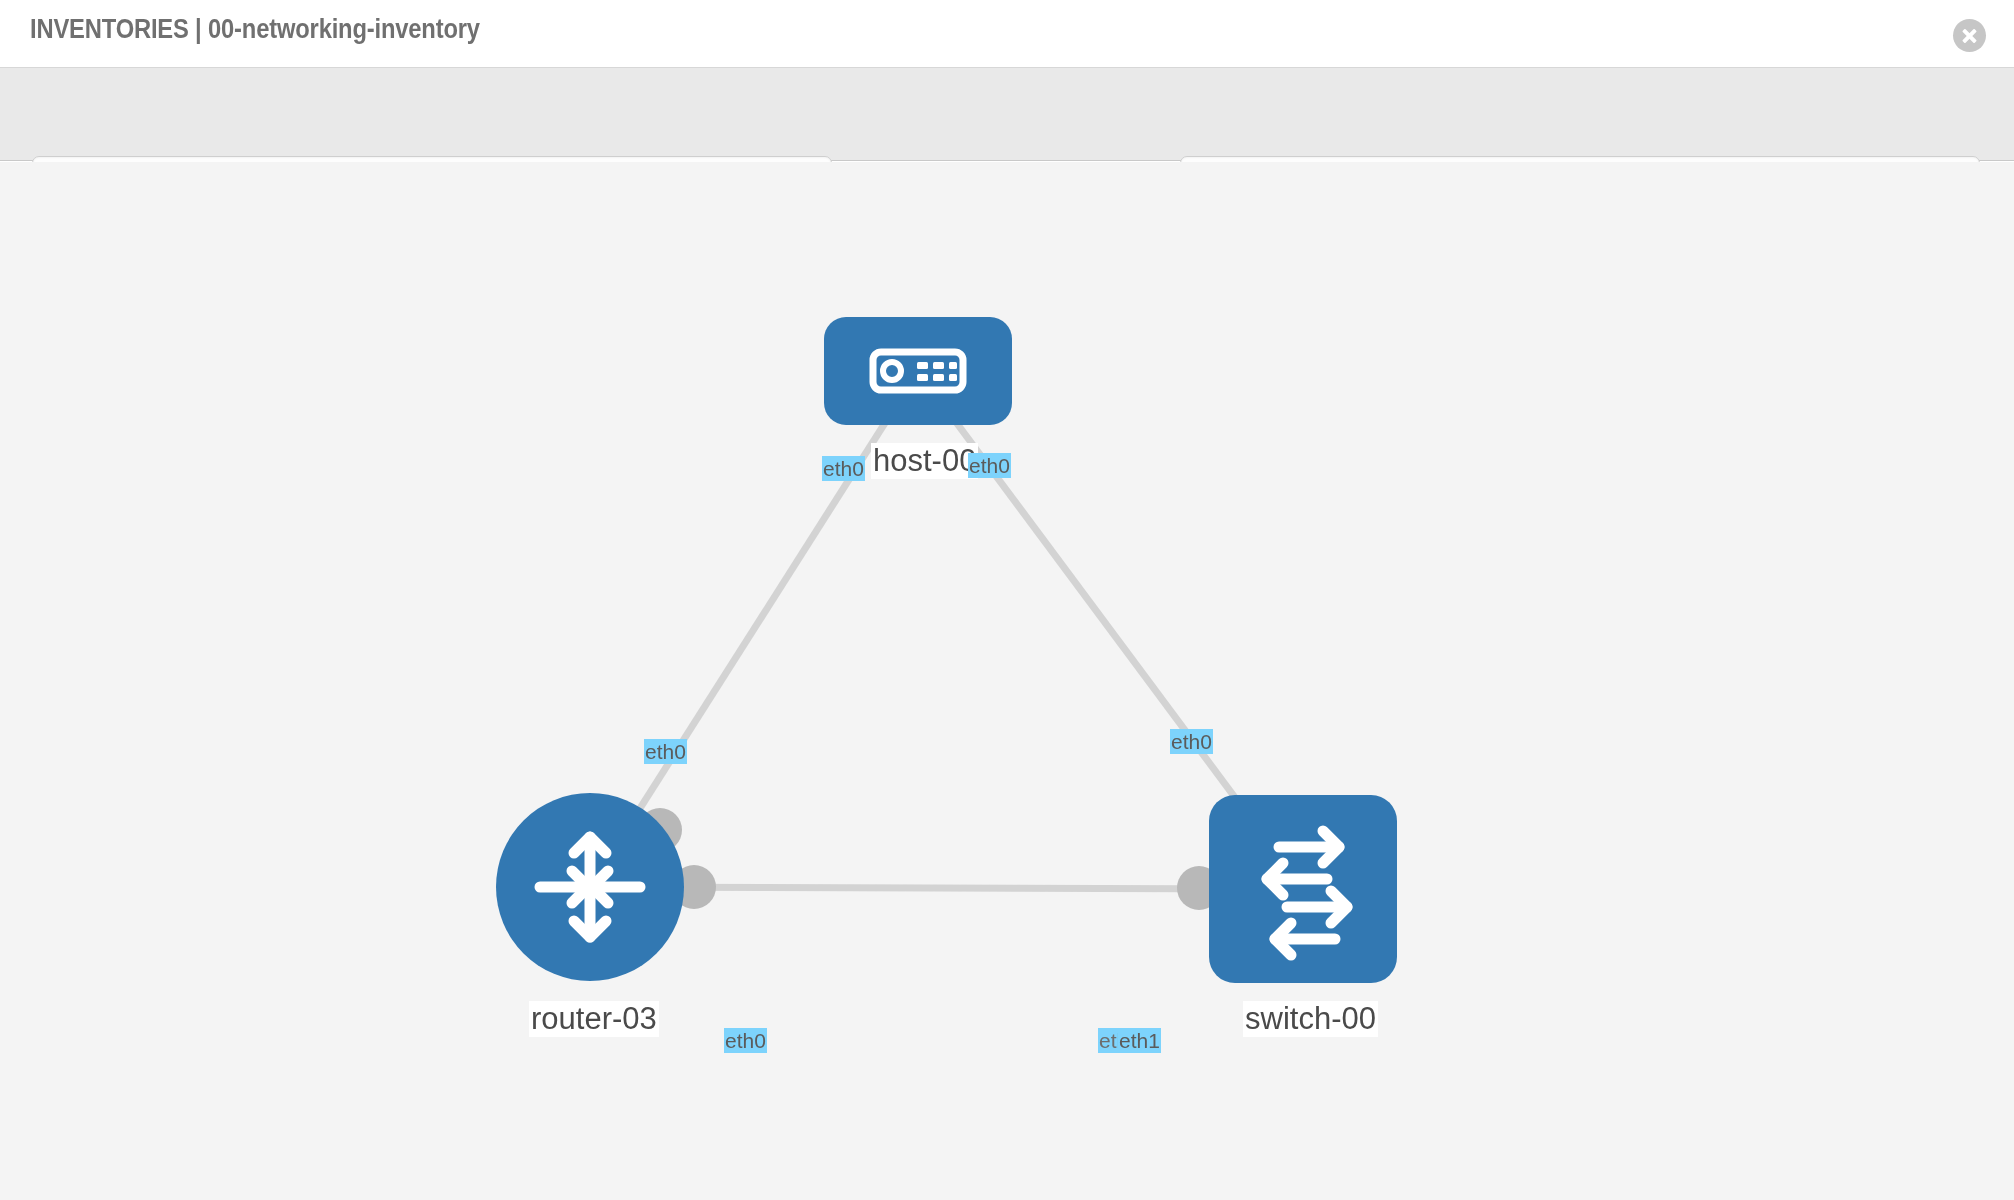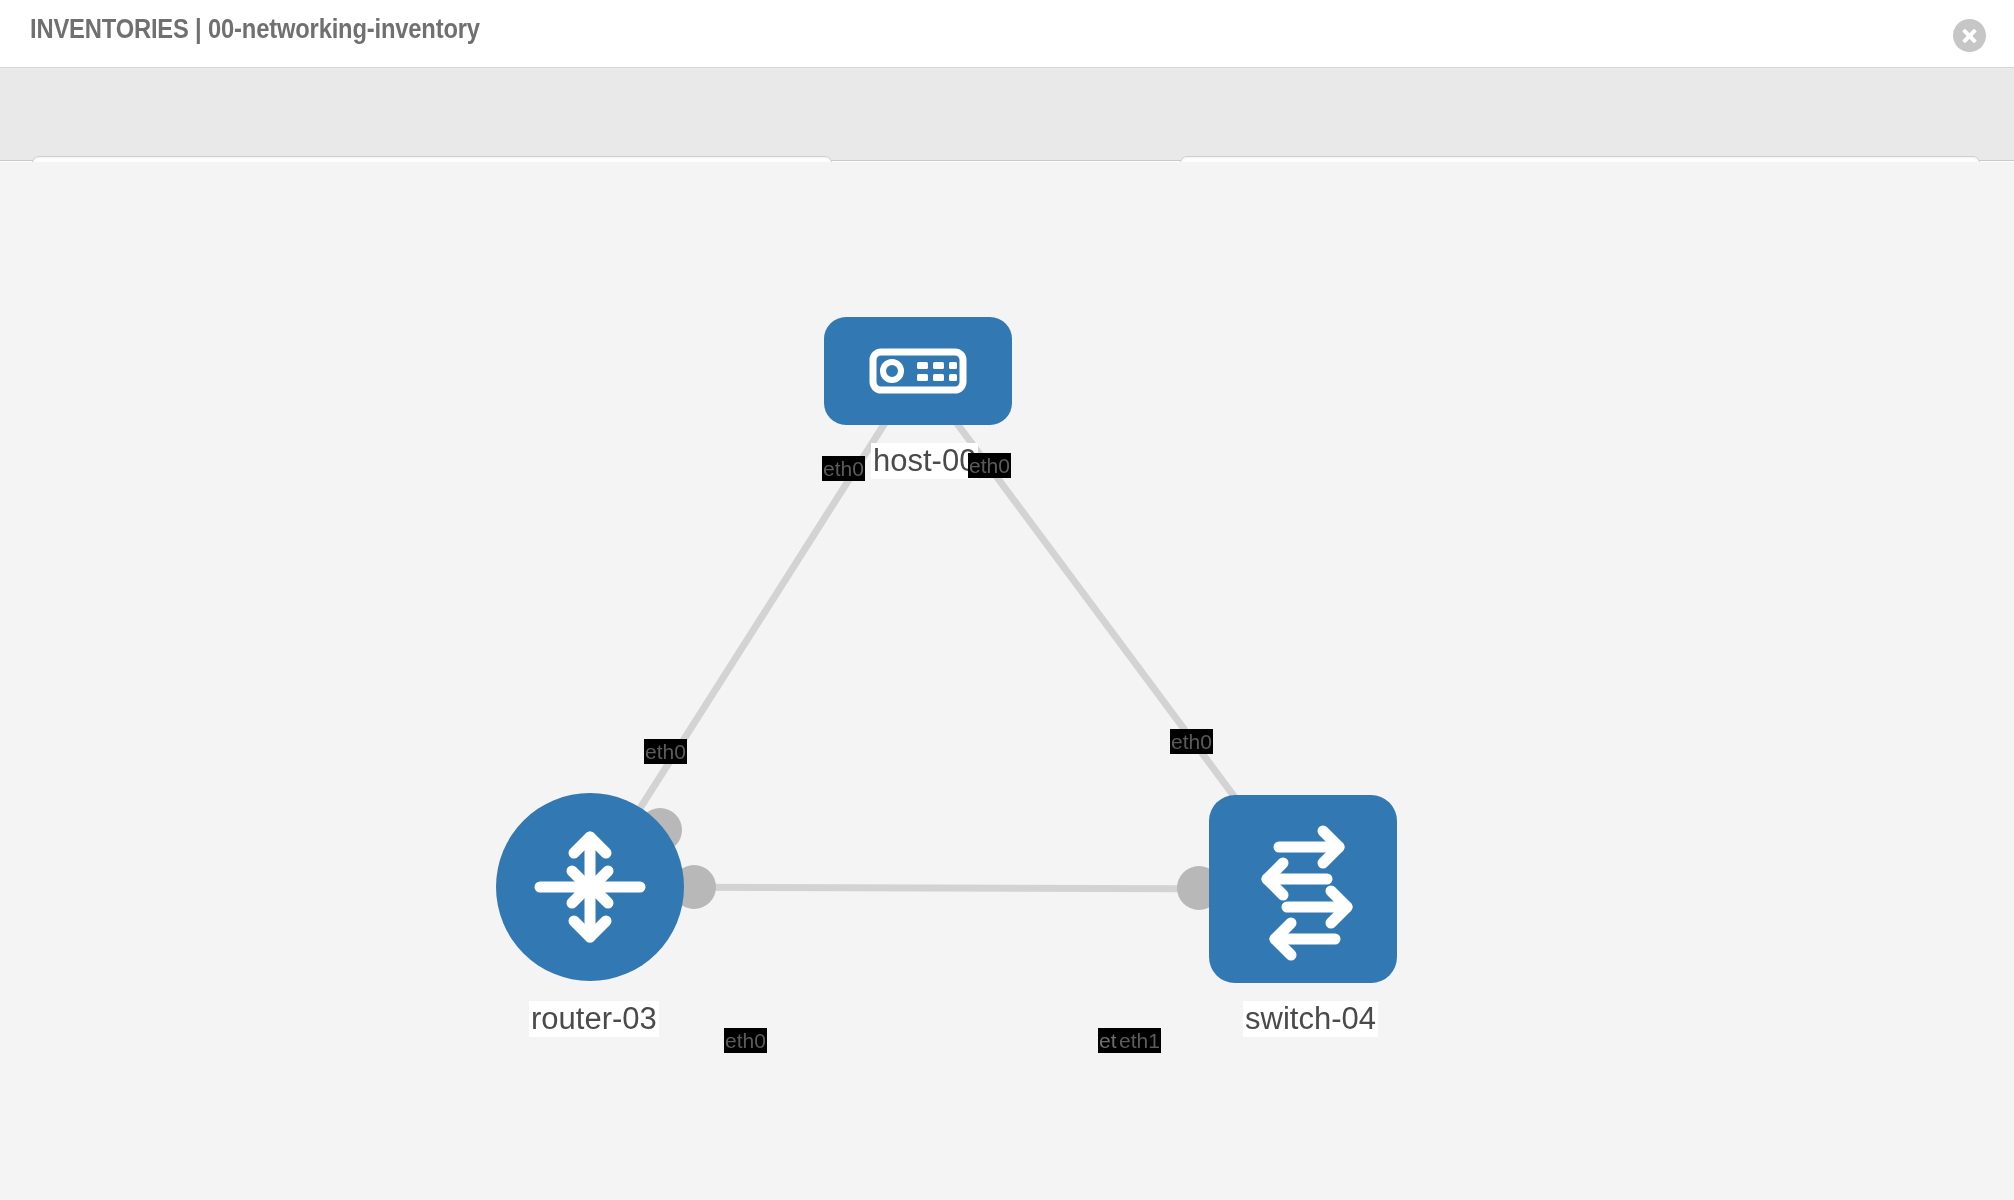--- a/index.html
+++ b/index.html
@@ -154,21 +154,21 @@
     line-height: 1.15;
   }
   #label-host   { left: 871px; top: 281px; }
   #label-router { left: 529px; top: 839px; }
   #label-switch { left: 1243px; top: 839px; }
 
   .iface-label {
     position: absolute;
     font-size: 21px;
     color: #5b5b5b;
-    background: #000000;
+    background: #7dd3fc;
     white-space: nowrap;
     padding: 0 1px;
     line-height: 1.2;
   }
   #iface-host-left  { left: 822px;  top: 294px; }
   #iface-host-right { left: 968px;  top: 291px; }
   #iface-router-up  { left: 644px;  top: 577px; }
   #iface-switch-up  { left: 1170px; top: 567px; }
   #iface-router-rt  { left: 724px;  top: 866px; }
   #iface-switch-lt-back { left: 1098px; top: 866px; color:#6d6d6d; }
@@ -291,21 +291,21 @@
           <polyline points="122,96 138,112 122,128"></polyline>
 
           <line x1="126" y1="144" x2="66" y2="144"></line>
           <polyline points="82,128 66,144 82,160"></polyline>
         </g>
       </svg>
     </div>
 
     <div class="node-label" id="label-host">host-00</div>
     <div class="node-label" id="label-router">router-03</div>
-    <div class="node-label" id="label-switch">switch-04</div>
+    <div class="node-label" id="label-switch">switch-00</div>
 
     <div class="iface-label" id="iface-host-left">eth0</div>
     <div class="iface-label" id="iface-host-right">eth0</div>
     <div class="iface-label" id="iface-router-up">eth0</div>
     <div class="iface-label" id="iface-switch-up">eth0</div>
     <div class="iface-label" id="iface-router-rt">eth0</div>
     <div class="iface-label" id="iface-switch-lt-back">eth1</div>
     <div class="iface-label" id="iface-switch-lt">eth1</div>
 
   </div>

